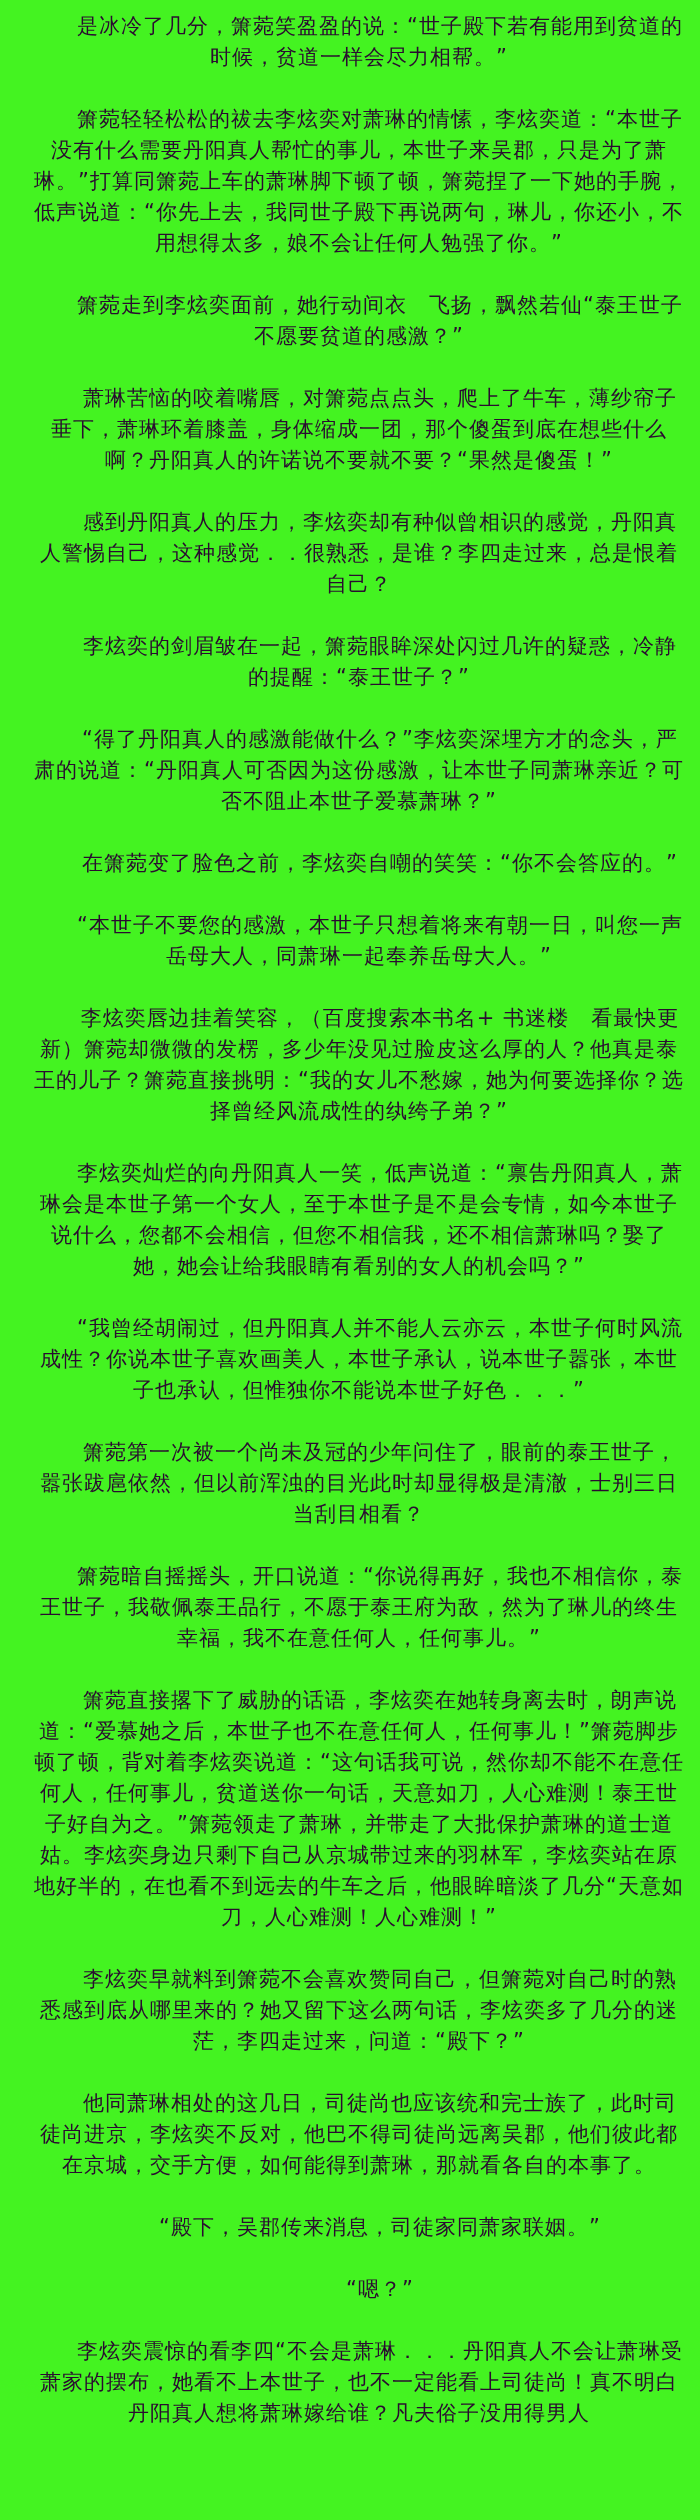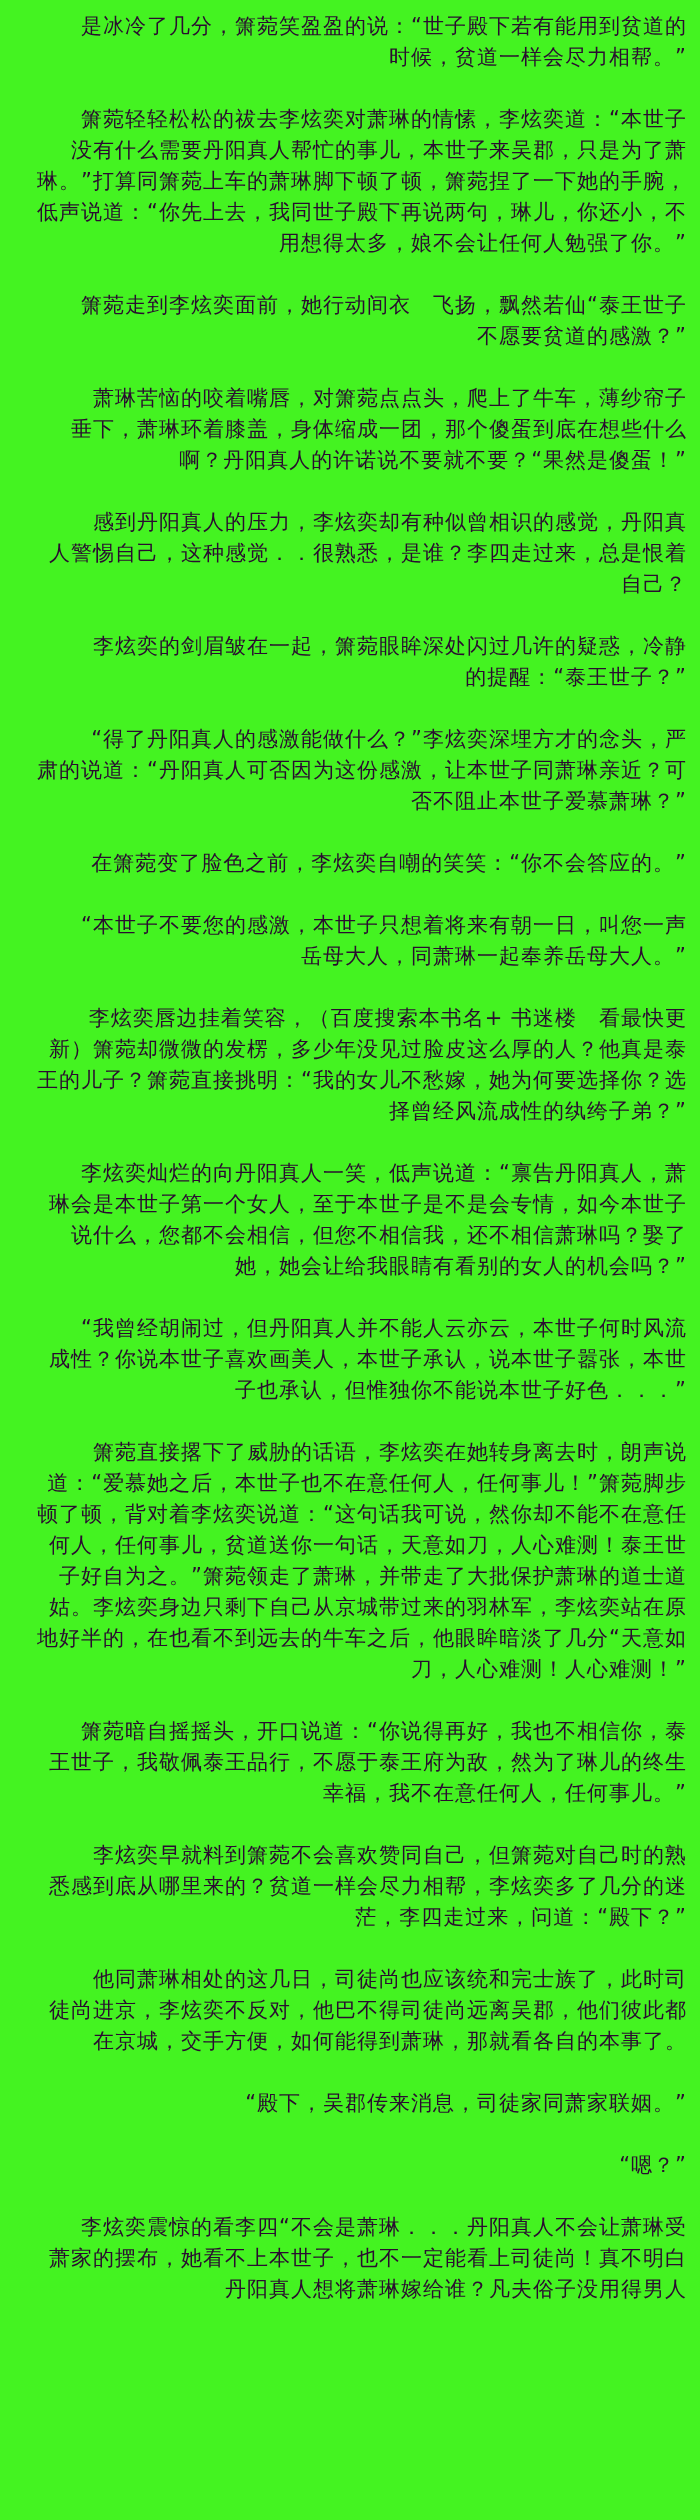--- a/index.html
+++ b/index.html
@@ -16,21 +16,21 @@
     font-family: "DejaVu Sans", sans-serif;
     font-size: 21px;
     line-height: 31px;
     padding: 11px 13px 20px 13px;
     letter-spacing: 1px;
     word-break: break-all;
   }
   .page p {
     margin: 0 0 31px 18px;
     text-indent: 2em;
-    text-align: right;
+    text-align: center;
   }
   .page p:last-child {
     margin-bottom: 0;
   }
 </style>
 </head>
 <body>
 
 <div class="page">
   <p>是冰冷了几分，箫菀笑盈盈的说：“世子殿下若有能用到贫道的时候，贫道一样会尽力相帮。”</p>
@@ -38,20 +38,21 @@
   <p>箫菀走到李炫奕面前，她行动间衣　飞扬，飘然若仙“泰王世子不愿要贫道的感激？”</p>
   <p>萧琳苦恼的咬着嘴唇，对箫菀点点头，爬上了牛车，薄纱帘子垂下，萧琳环着膝盖，身体缩成一团，那个傻蛋到底在想些什么啊？丹阳真人的许诺说不要就不要？“果然是傻蛋！”</p>
   <p>感到丹阳真人的压力，李炫奕却有种似曾相识的感觉，丹阳真人警惕自己，这种感觉．．很熟悉，是谁？李四走过来，总是恨着自己？</p>
   <p>李炫奕的剑眉皱在一起，箫菀眼眸深处闪过几许的疑惑，冷静的提醒：“泰王世子？”</p>
   <p>“得了丹阳真人的感激能做什么？”李炫奕深埋方才的念头，严肃的说道：“丹阳真人可否因为这份感激，让本世子同萧琳亲近？可否不阻止本世子爱慕萧琳？”</p>
   <p>在箫菀变了脸色之前，李炫奕自嘲的笑笑：“你不会答应的。”</p>
   <p>“本世子不要您的感激，本世子只想着将来有朝一日，叫您一声岳母大人，同萧琳一起奉养岳母大人。”</p>
   <p>李炫奕唇边挂着笑容，（百度搜索本书名+ 书迷楼　看最快更新）箫菀却微微的发楞，多少年没见过脸皮这么厚的人？他真是泰王的儿子？箫菀直接挑明：“我的女儿不愁嫁，她为何要选择你？选择曾经风流成性的纨绔子弟？”</p>
   <p>李炫奕灿烂的向丹阳真人一笑，低声说道：“禀告丹阳真人，萧琳会是本世子第一个女人，至于本世子是不是会专情，如今本世子说什么，您都不会相信，但您不相信我，还不相信萧琳吗？娶了她，她会让给我眼睛有看别的女人的机会吗？”</p>
   <p>“我曾经胡闹过，但丹阳真人并不能人云亦云，本世子何时风流成性？你说本世子喜欢画美人，本世子承认，说本世子嚣张，本世子也承认，但惟独你不能说本世子好色．．．”</p>
+  <p>箫菀第一次被一个尚未及冠的少年问住了，眼前的泰王世子，嚣张跋扈依然，但以前浑浊的目光此时却显得极是清澈，士别三日当刮目相看？</p>
+  <p>箫菀暗自摇摇头，开口说道：“你说得再好，我也不相信你，泰王世子，我敬佩泰王品行，不愿于泰王府为敌，然为了琳儿的终生幸福，我不在意任何人，任何事儿。”</p>
   <p>箫菀直接撂下了威胁的话语，李炫奕在她转身离去时，朗声说道：“爱慕她之后，本世子也不在意任何人，任何事儿！”箫菀脚步顿了顿，背对着李炫奕说道：“这句话我可说，然你却不能不在意任何人，任何事儿，贫道送你一句话，天意如刀，人心难测！泰王世子好自为之。”箫菀领走了萧琳，并带走了大批保护萧琳的道士道姑。李炫奕身边只剩下自己从京城带过来的羽林军，李炫奕站在原地好半的，在也看不到远去的牛车之后，他眼眸暗淡了几分“天意如刀，人心难测！人心难测！”</p>
-  <p>箫菀暗自摇摇头，开口说道：“你说得再好，我也不相信你，泰王世子，我敬佩泰王品行，不愿于泰王府为敌，然为了琳儿的终生幸福，我不在意任何人，任何事儿。”</p>
-  <p>李炫奕早就料到箫菀不会喜欢赞同自己，但箫菀对自己时的熟悉感到底从哪里来的？贫道一样会尽力相帮，李炫奕多了几分的迷茫，李四走过来，问道：“殿下？”</p>
+  <p>李炫奕早就料到箫菀不会喜欢赞同自己，但箫菀对自己时的熟悉感到底从哪里来的？她又留下这么两句话，李炫奕多了几分的迷茫，李四走过来，问道：“殿下？”</p>
   <p>他同萧琳相处的这几日，司徒尚也应该统和完士族了，此时司徒尚进京，李炫奕不反对，他巴不得司徒尚远离吴郡，他们彼此都在京城，交手方便，如何能得到萧琳，那就看各自的本事了。</p>
   <p>“殿下，吴郡传来消息，司徒家同萧家联姻。”</p>
   <p>“嗯？”</p>
   <p>李炫奕震惊的看李四“不会是萧琳．．．丹阳真人不会让萧琳受萧家的摆布，她看不上本世子，也不一定能看上司徒尚！真不明白丹阳真人想将萧琳嫁给谁？凡夫俗子没用得男人</p>
 </div>
 
 </body></html>

